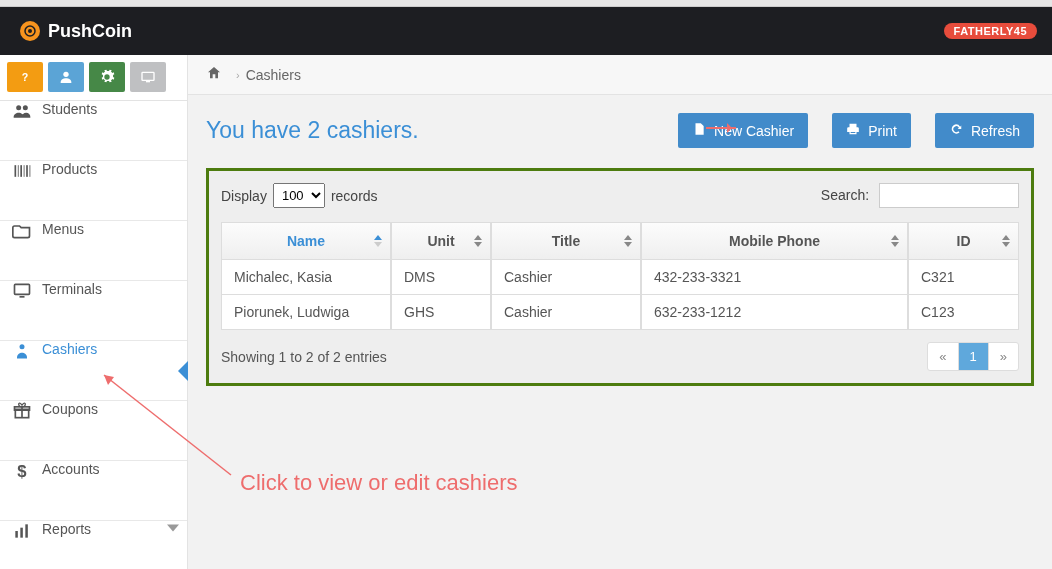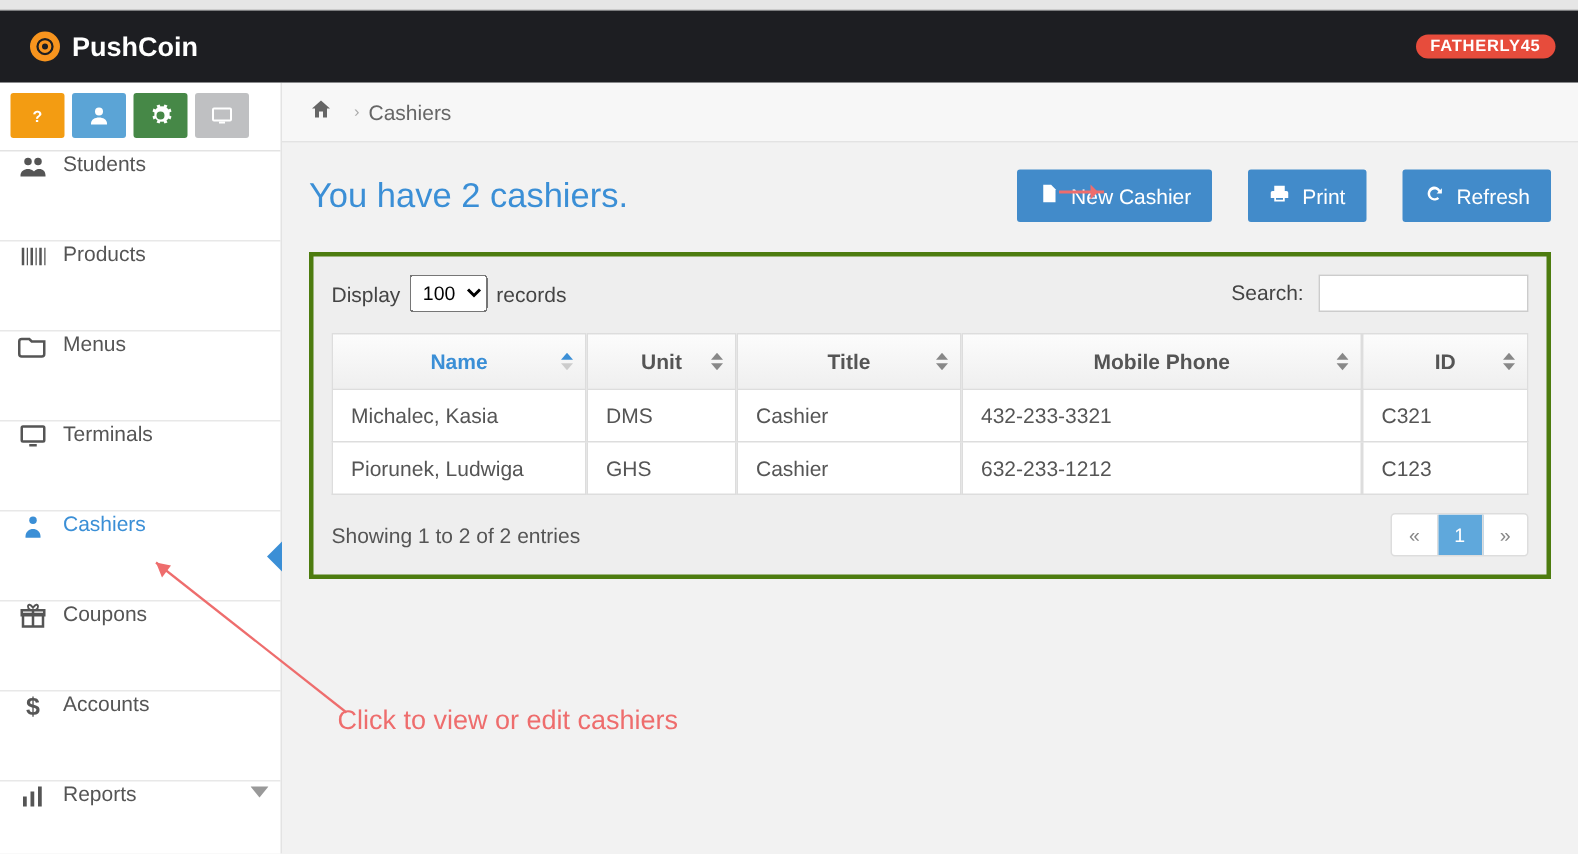--- a/index.html
+++ b/index.html
@@ -67,21 +67,21 @@
 table.grid th .sorter { position: absolute; right: 8px; top: 50%; transform: translateY(-50%); display: flex; flex-direction: column; gap: 1px; }
 table.grid th .sorter svg { width: 8px; height: 6px; fill: #888; }
 table.grid td { border: 1px solid #ddd; border-top: none; padding: 9px 12px; color: #555; }
 
 .footer { display: flex; align-items: center; margin-top: 12px; color: #555; }
 .pager { margin-left: auto; display: flex; border: 1px solid #ddd; background: #fff; border-radius: 3px; overflow: hidden; }
 .pager .pg { padding: 6px 11px; color: #888; border-right: 1px solid #ddd; font-size: 13px; cursor: pointer; }
 .pager .pg:last-child { border-right: none; }
 .pager .pg.active { background: #5fa8dc; color: #fff; }
 
-.annot-click { position: absolute; left: 225px; top: 470px; color: #ee6d6d; font-size: 18px; }
+.annot-click { position: absolute; left: 240px; top: 470px; color: #ee6d6d; font-size: 22px; }
 .arrow-click { position: absolute; left: 96px; top: 367px; width: 140px; height: 110px; pointer-events: none; }
 .arrow-click line { stroke: #ee6d6d; stroke-width: 1.5; }
 .arrow-click polygon { fill: #ee6d6d; }
 
 .browser-top { height: 7px; background: #e6e6e6; border-bottom: 1px solid #ccc; }
 </style>
 </head>
 <body>
 
 <div class="browser-top"></div>

